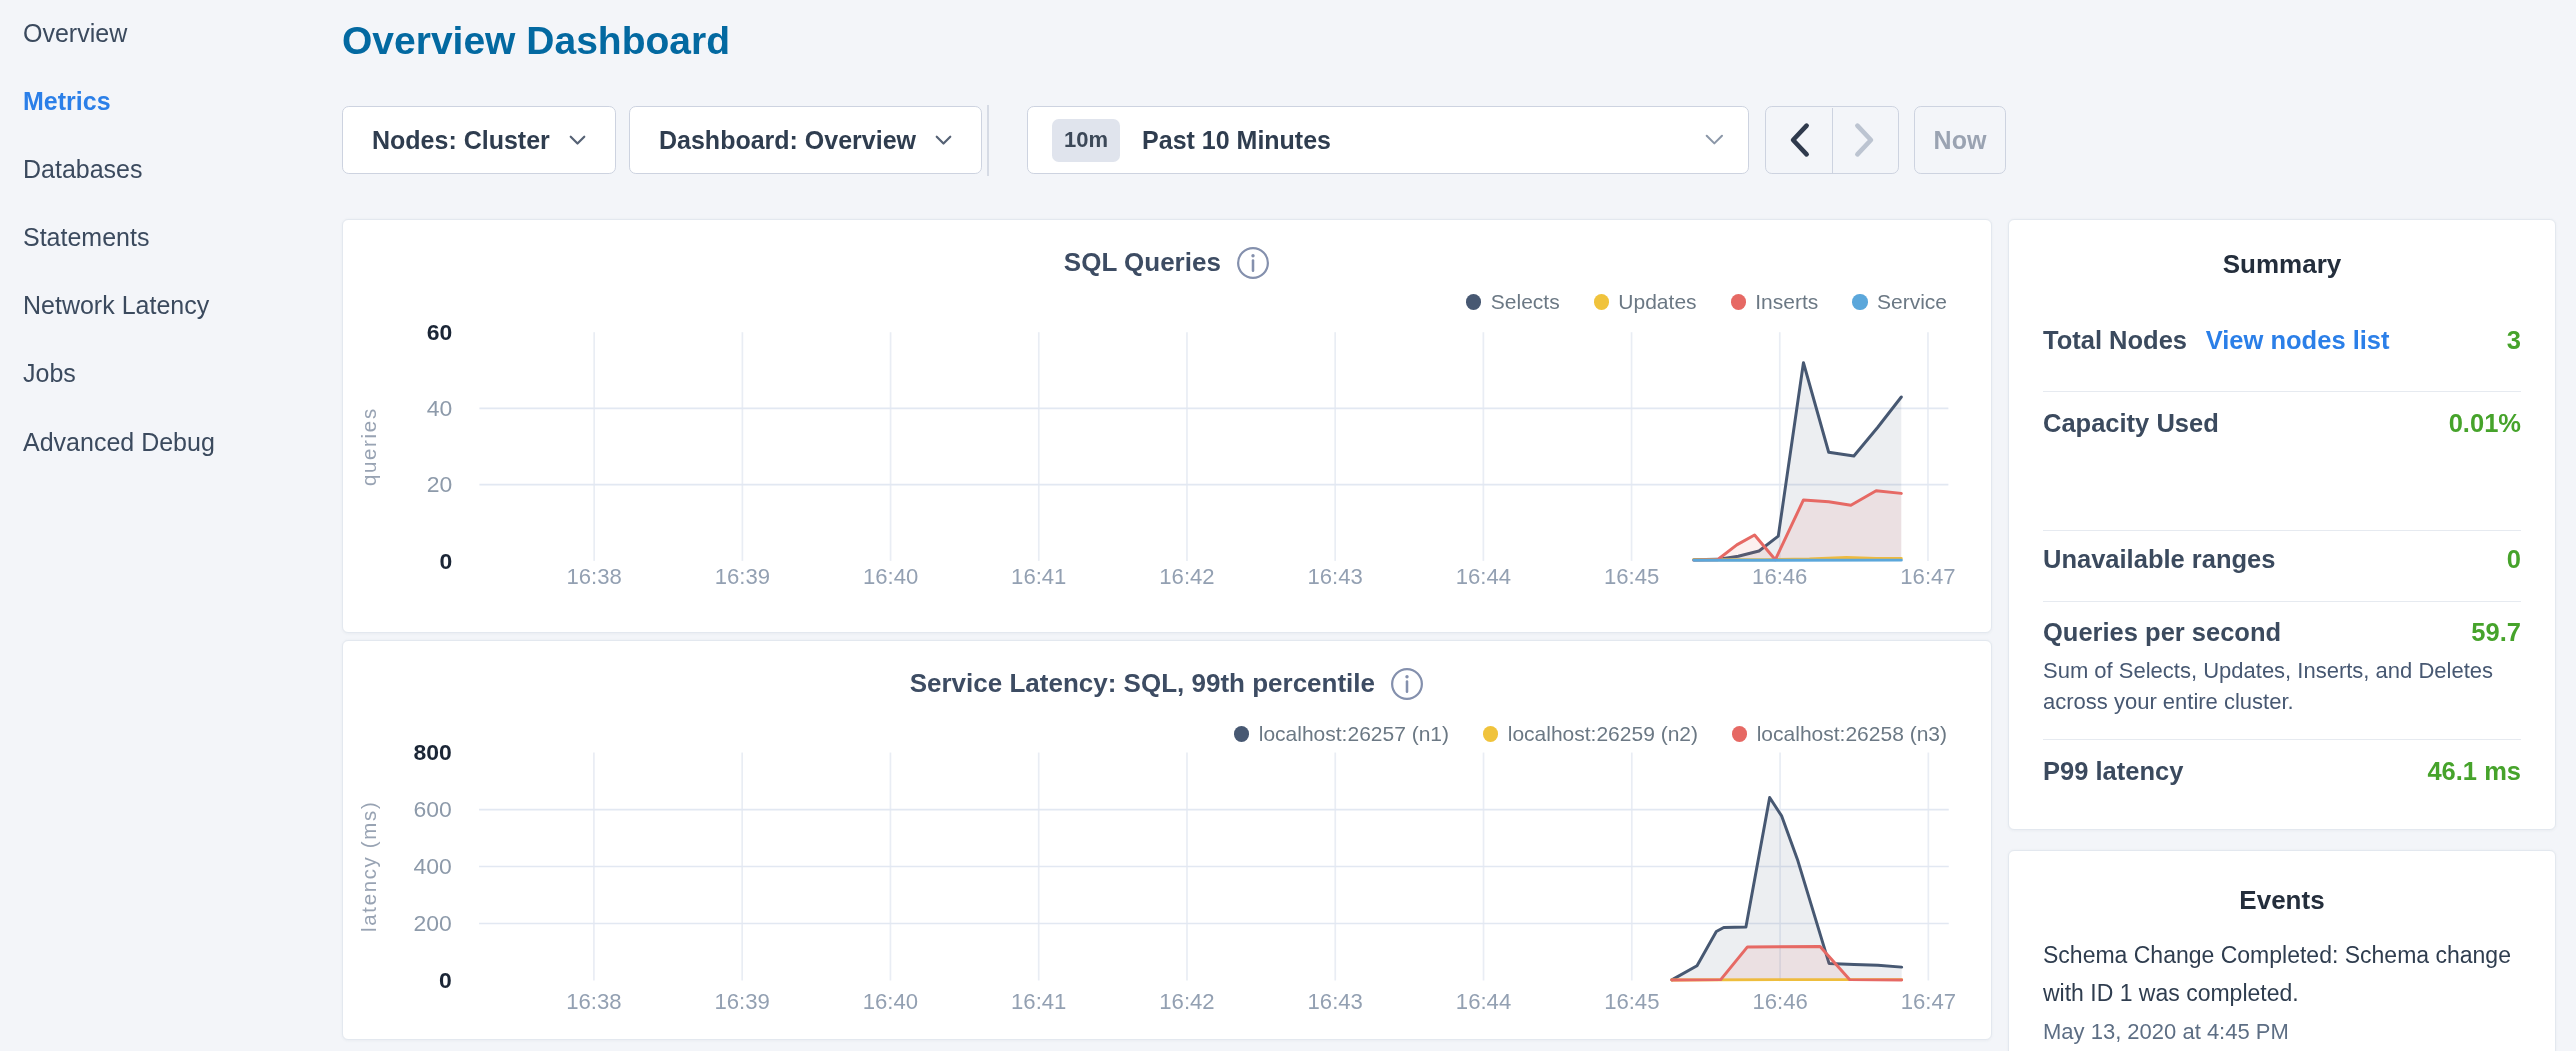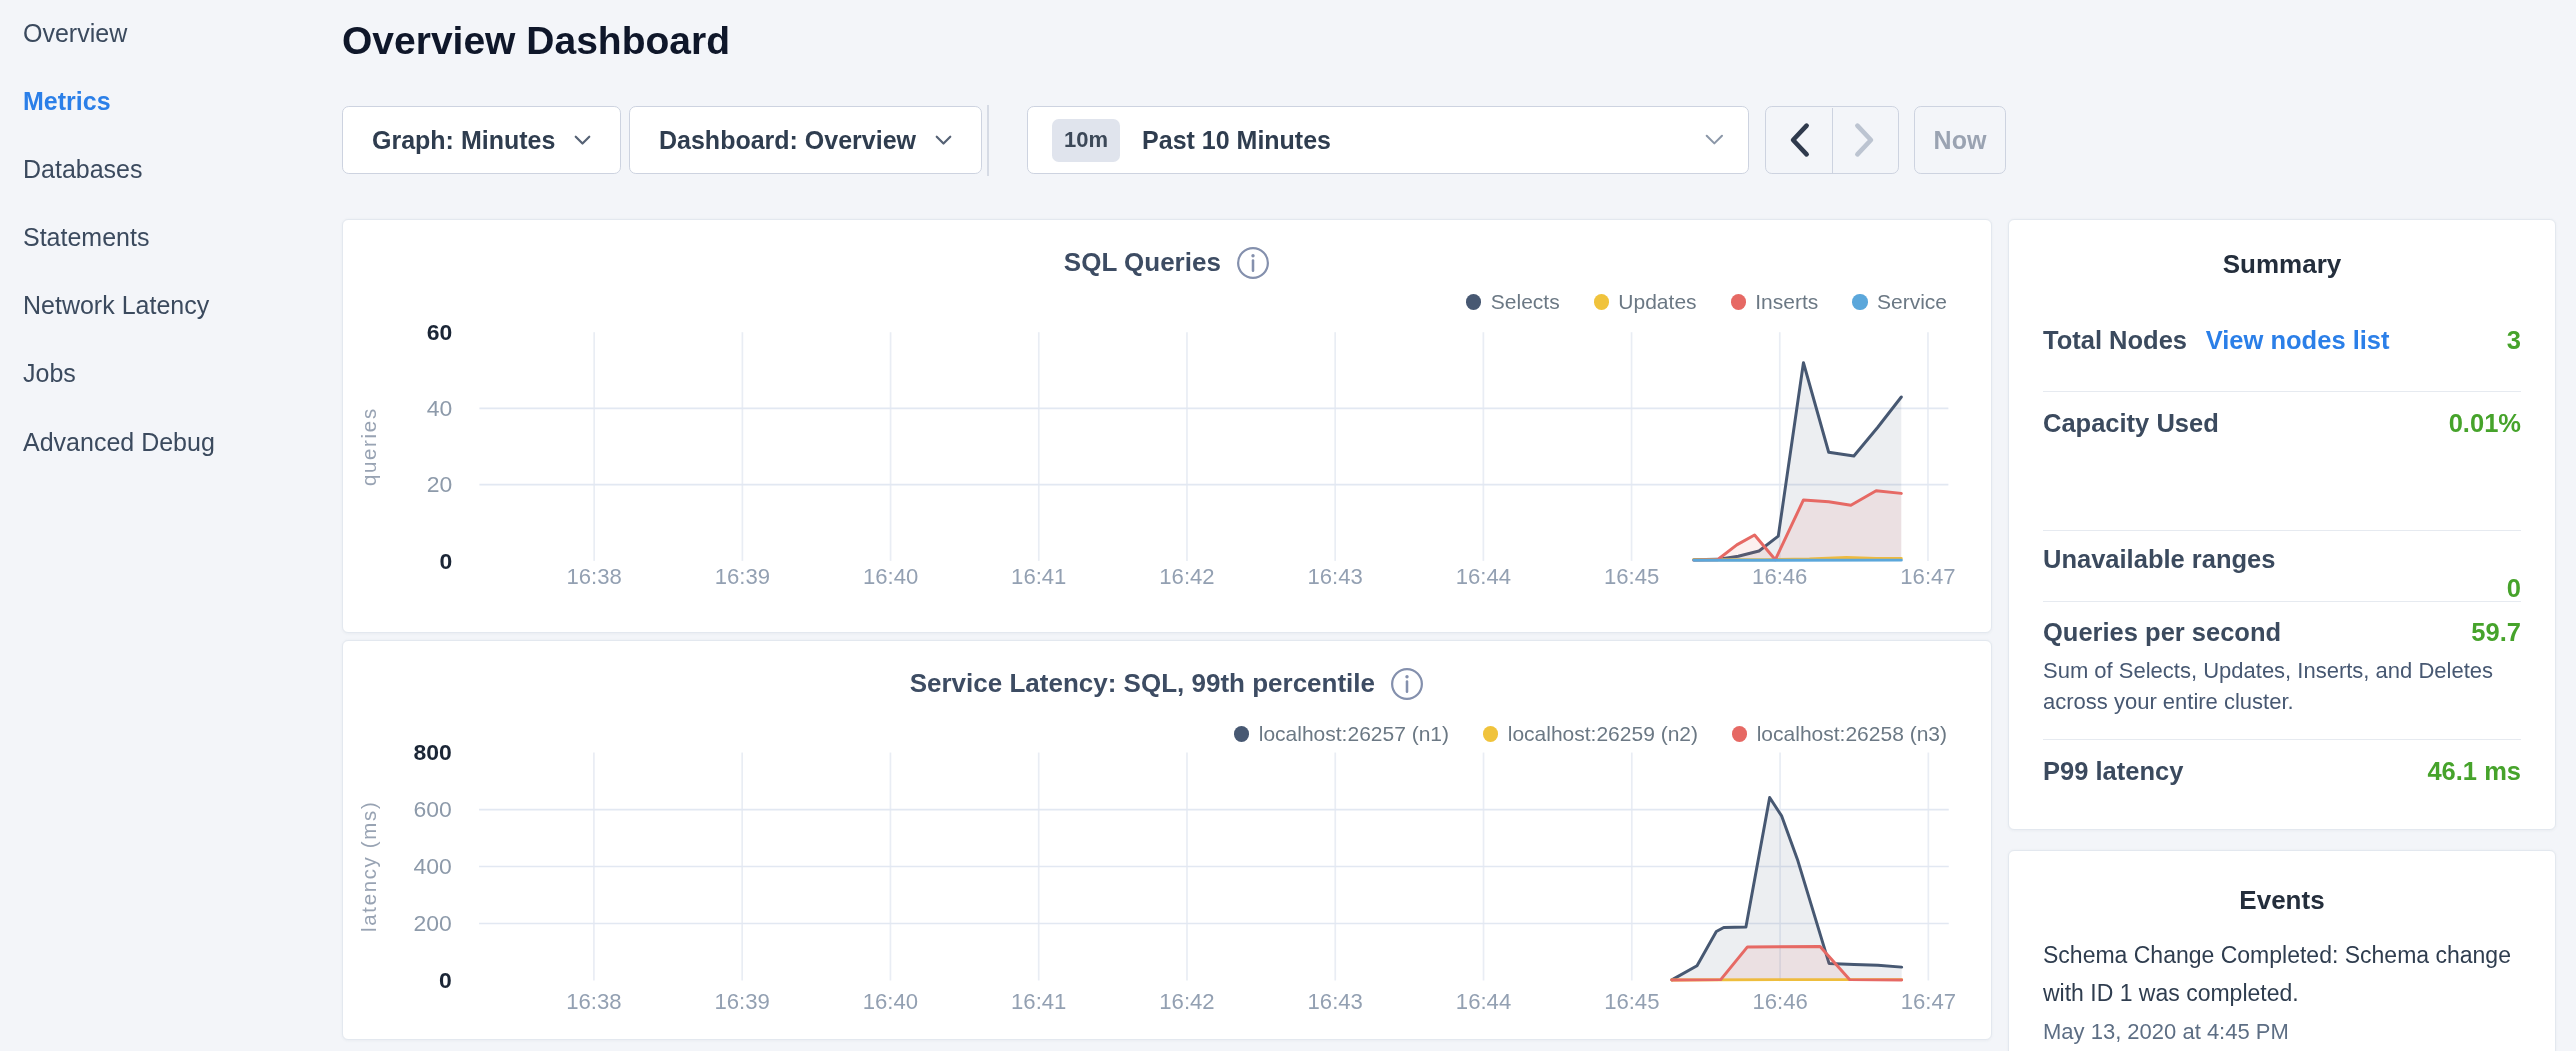--- a/index.html
+++ b/index.html
@@ -6,21 +6,21 @@
   #screen{position:relative;width:2576px;height:1051px;overflow:hidden;background:#f3f5f9;
           font-family:"Liberation Sans", sans-serif;color:#3b4a5e;}
 
   
   .sidebar{position:absolute;left:0;top:0;width:340px;height:931px;}
   .nav-item{position:absolute;left:23px;height:37px;line-height:37px;font-size:25px;
             font-weight:500;color:#3b4a5e;cursor:pointer;white-space:nowrap;}
   .nav-item.active{color:#2b7fe8;font-weight:700;}
 
   
-  .page-title{position:absolute;left:342px;top:18.7px;font-size:39px;font-weight:600;color:#0f172a;}
+  .page-title{position:absolute;left:342px;top:18.7px;font-size:39px;font-weight:600;color:#0369a1;}
 
   
   .ctl{position:absolute;top:106px;height:68px;box-sizing:border-box;background:#fff;
        border:1.7px solid #cdd3e0;border-radius:6.8px;display:flex;align-items:center;}
   .dropdown{padding:0 29px;gap:18.7px;cursor:pointer;}
   .dropdown .lbl{font-size:25px;font-weight:700;color:#2f3d4f;white-space:nowrap;}
   .vdivider{position:absolute;left:987px;top:105px;width:1.7px;height:71px;background:#d6dbe5;}
   .timepicker{left:1027px;width:722px;cursor:pointer;padding:0 24px;box-sizing:border-box;}
   .time-badge{background:#e0e4ed;border-radius:6.8px;font-size:22px;font-weight:700;color:#3c4858;
               padding:8.5px 12px;margin-right:22px;}
@@ -74,21 +74,21 @@
       <div class="nav-item" style="top: 151px;">Databases</div>
       <div class="nav-item" style="top: 219px;">Statements</div>
       <div class="nav-item" style="top: 287px;">Network Latency</div>
       <div class="nav-item" style="top: 355px;">Jobs</div>
       <div class="nav-item" style="top: 424px;">Advanced Debug</div>
     </nav>
 
   <div class="page-title">Overview Dashboard</div>
 
   <div class="ctl dropdown" style="left:342px;">
-    <span class="lbl">Graph: Minutes</span>
+    <span class="lbl">Nodes: Cluster</span>
     <svg width="17" height="11" viewBox="0 0 20 13">
       <polyline points="2,2 10,10 18,2" fill="none" stroke="#566275" stroke-width="2.6" stroke-linecap="round" stroke-linejoin="round"></polyline>
     </svg>
   </div>
   <div class="ctl dropdown" style="left:629px;">
     <span class="lbl">Dashboard: Overview</span>
     <svg width="17" height="11" viewBox="0 0 20 13">
       <polyline points="2,2 10,10 18,2" fill="none" stroke="#566275" stroke-width="2.6" stroke-linecap="round" stroke-linejoin="round"></polyline>
     </svg>
   </div>
@@ -254,21 +254,21 @@
       <span class="sval">3</span>
     </div>
     <div class="sdivider" style="top:171px;"></div>
 
     <div class="srow" style="top:189px;">
       <span class="slabel">Capacity Used</span>
       <span class="sval">0.01%</span>
     </div>
     <div class="sdivider" style="top:310px;"></div>
 
-    <div class="srow" style="top:325px;flex-direction:column;">
+    <div class="srow" style="top:325px;">
       <span class="slabel">Unavailable ranges</span>
       <span class="sval">0</span>
     </div>
     <div class="sdivider" style="top:381px;"></div>
 
     <div class="srow" style="top:398px;">
       <span class="slabel">Queries per second</span>
       <span class="sval">59.7</span>
     </div>
     <div class="sdesc" style="top:435px;">Sum of Selects, Updates, Inserts, and Deletes across your entire cluster.</div>

